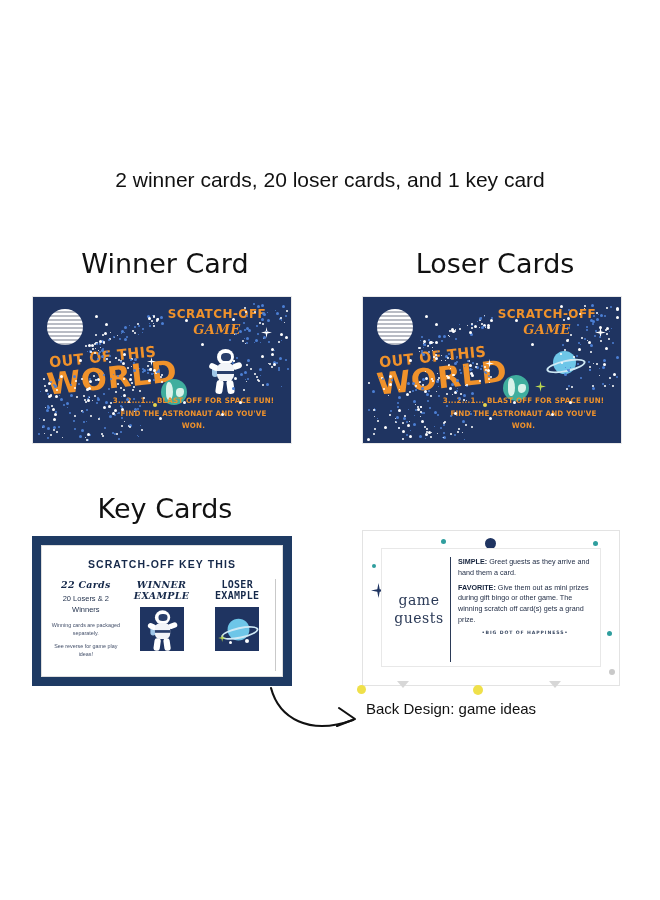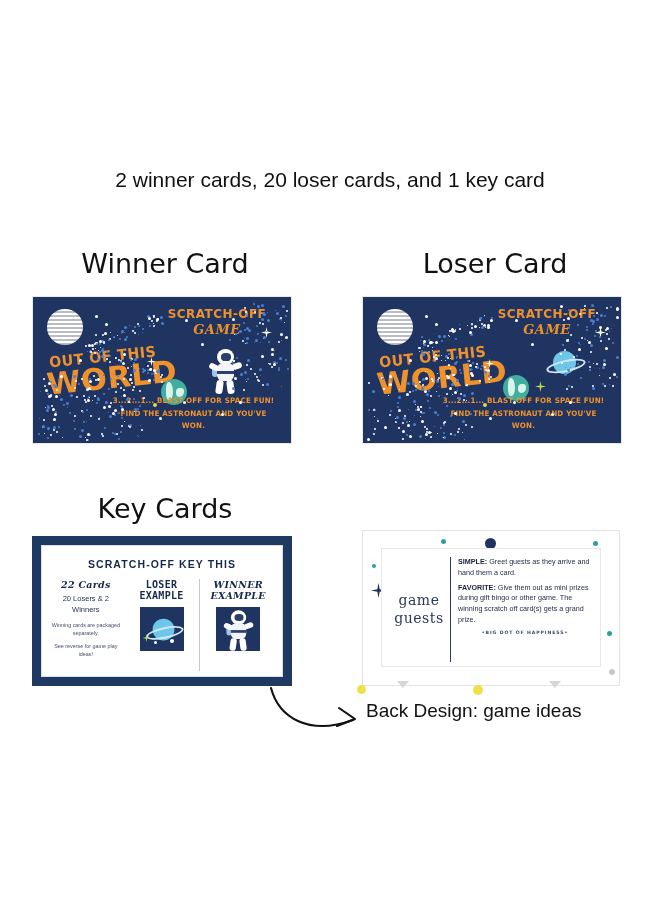--- a/index.html
+++ b/index.html
@@ -211,34 +211,34 @@
     position:absolute;width:0;height:0;border-left:6px solid transparent;
     border-right:6px solid transparent;border-top:7px solid #d7d7d7;
   }
   .bd-star{
     position:absolute;background:#1f3461;
     clip-path:polygon(50% 0%,58% 42%,100% 50%,58% 58%,50% 100%,42% 58%,0% 50%,42% 42%);
   }
 
   
   .caption{
-    position:absolute;left:366px;top:700px;font-size:19px;color:#111;
+    position:absolute;left:366px;top:700px;font-size:15px;color:#111;
     font-family:"Liberation Sans", sans-serif;
   }
   #arrow-svg{position:absolute;left:265px;top:686px;}
 </style>
 </head>
 <body>
 
 <div class="page">
 
   <div class="sub-title">2 winner cards, 20 loser cards, and 1 key card</div>
 
   <div class="card-label" id="lbl-winner">Winner Card</div>
-  <div class="card-label" id="lbl-loser">Loser Card</div>
+  <div class="card-label" id="lbl-loser">Loser Cards</div>
   <div class="card-label" id="lbl-key">Key Cards</div>
 
   <div class="card" id="card-winner">
     <div class="planet-striped"></div>
 
     <div class="card-head">
       <div class="l1">SCRATCH-OFF</div>
       <div class="l2">GAME</div>
     </div>
 
@@ -1031,48 +1031,48 @@
   <div id="keycard">
     <div class="inner">
       <div class="key-title">SCRATCH-OFF KEY THIS</div>
       <div class="key-cols">
         <div class="kc">
           <div class="kc-h script">22 Cards</div>
           <div class="kc-sub">20 Losers &amp; 2 Winners</div>
           <div class="kc-fine">Winning cards are packaged separately.</div>
           <div class="kc-fine">See reverse for game play ideas!</div>
         </div>
-        <div class="kc mid">
-          <div class="kc-h">LOSER EXAMPLE</div>
-          <div class="swatch">
-            <div class="saturn" style="left:8px;top:9px;transform:scale(.95);">
-              <div class="ball"></div>
-                <div class="ring"></div>
-            </div>
-            <div class="sparkle green" style="left:3px;top:27px;width:8px;height:8px;"></div>
-            <div class="dot" style="left:14px;top:34px;width:3px;height:3px;"></div>
-            <div class="dot" style="left:30px;top:32px;width:4px;height:4px;"></div>
-          </div>
-        </div>
         <div class="kc">
           <div class="kc-h script">WINNER EXAMPLE</div>
           <div class="swatch">
             <div class="astro" style="left:6px;top:1px;transform:scale(.9);">
               <div class="pack"></div>
                 <div class="arm-l"></div>
                 <div class="arm-r"></div>
               <div class="helmet"></div>
                 <div class="visor"></div>
               <div class="body"></div>
                 <div class="belt"></div>
               <div class="leg-l"></div>
                 <div class="leg-r"></div>
             </div>
           </div>
         </div>
+        <div class="kc mid">
+          <div class="kc-h">LOSER EXAMPLE</div>
+          <div class="swatch">
+            <div class="saturn" style="left:8px;top:9px;transform:scale(.95);">
+              <div class="ball"></div>
+                <div class="ring"></div>
+            </div>
+            <div class="sparkle green" style="left:3px;top:27px;width:8px;height:8px;"></div>
+            <div class="dot" style="left:14px;top:34px;width:3px;height:3px;"></div>
+            <div class="dot" style="left:30px;top:32px;width:4px;height:4px;"></div>
+          </div>
+        </div>
       </div>
     </div>
   </div>
 
   <div id="backdesign">
     <div class="bd-dot" style="left:78px;top:8px;width:5px;height:5px;background:#2f9e9e;"></div>
     <div class="bd-dot" style="left:122px;top:7px;width:11px;height:11px;background:#1f3461;"></div>
     <div class="bd-dot" style="left:230px;top:10px;width:5px;height:5px;background:#2f9e9e;"></div>
     <div class="bd-dot" style="left:9px;top:33px;width:4px;height:4px;background:#2f9e9e;"></div>
     <div class="bd-dot" style="left:244px;top:100px;width:5px;height:5px;background:#2f9e9e;"></div>

